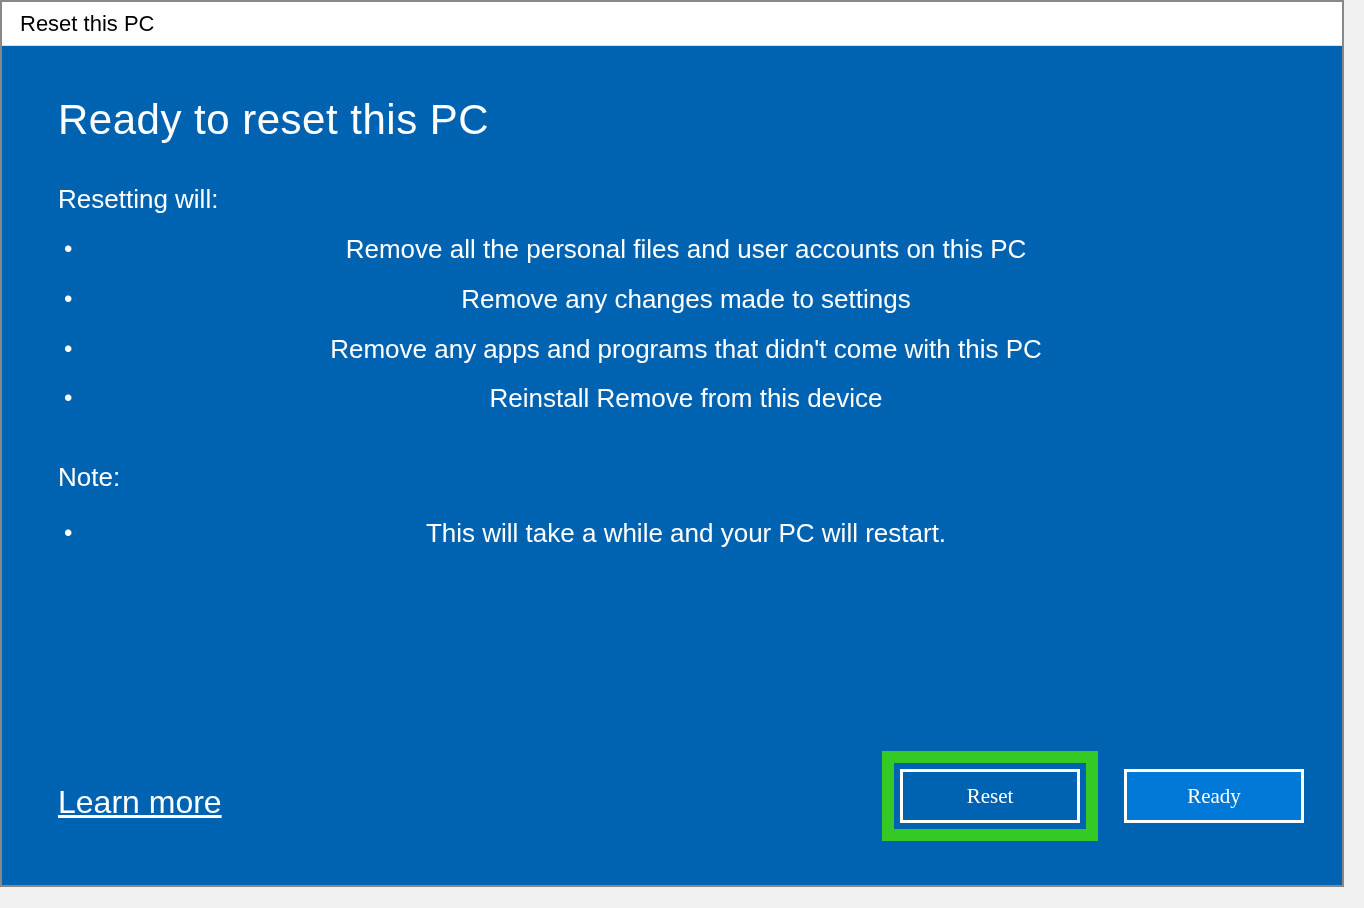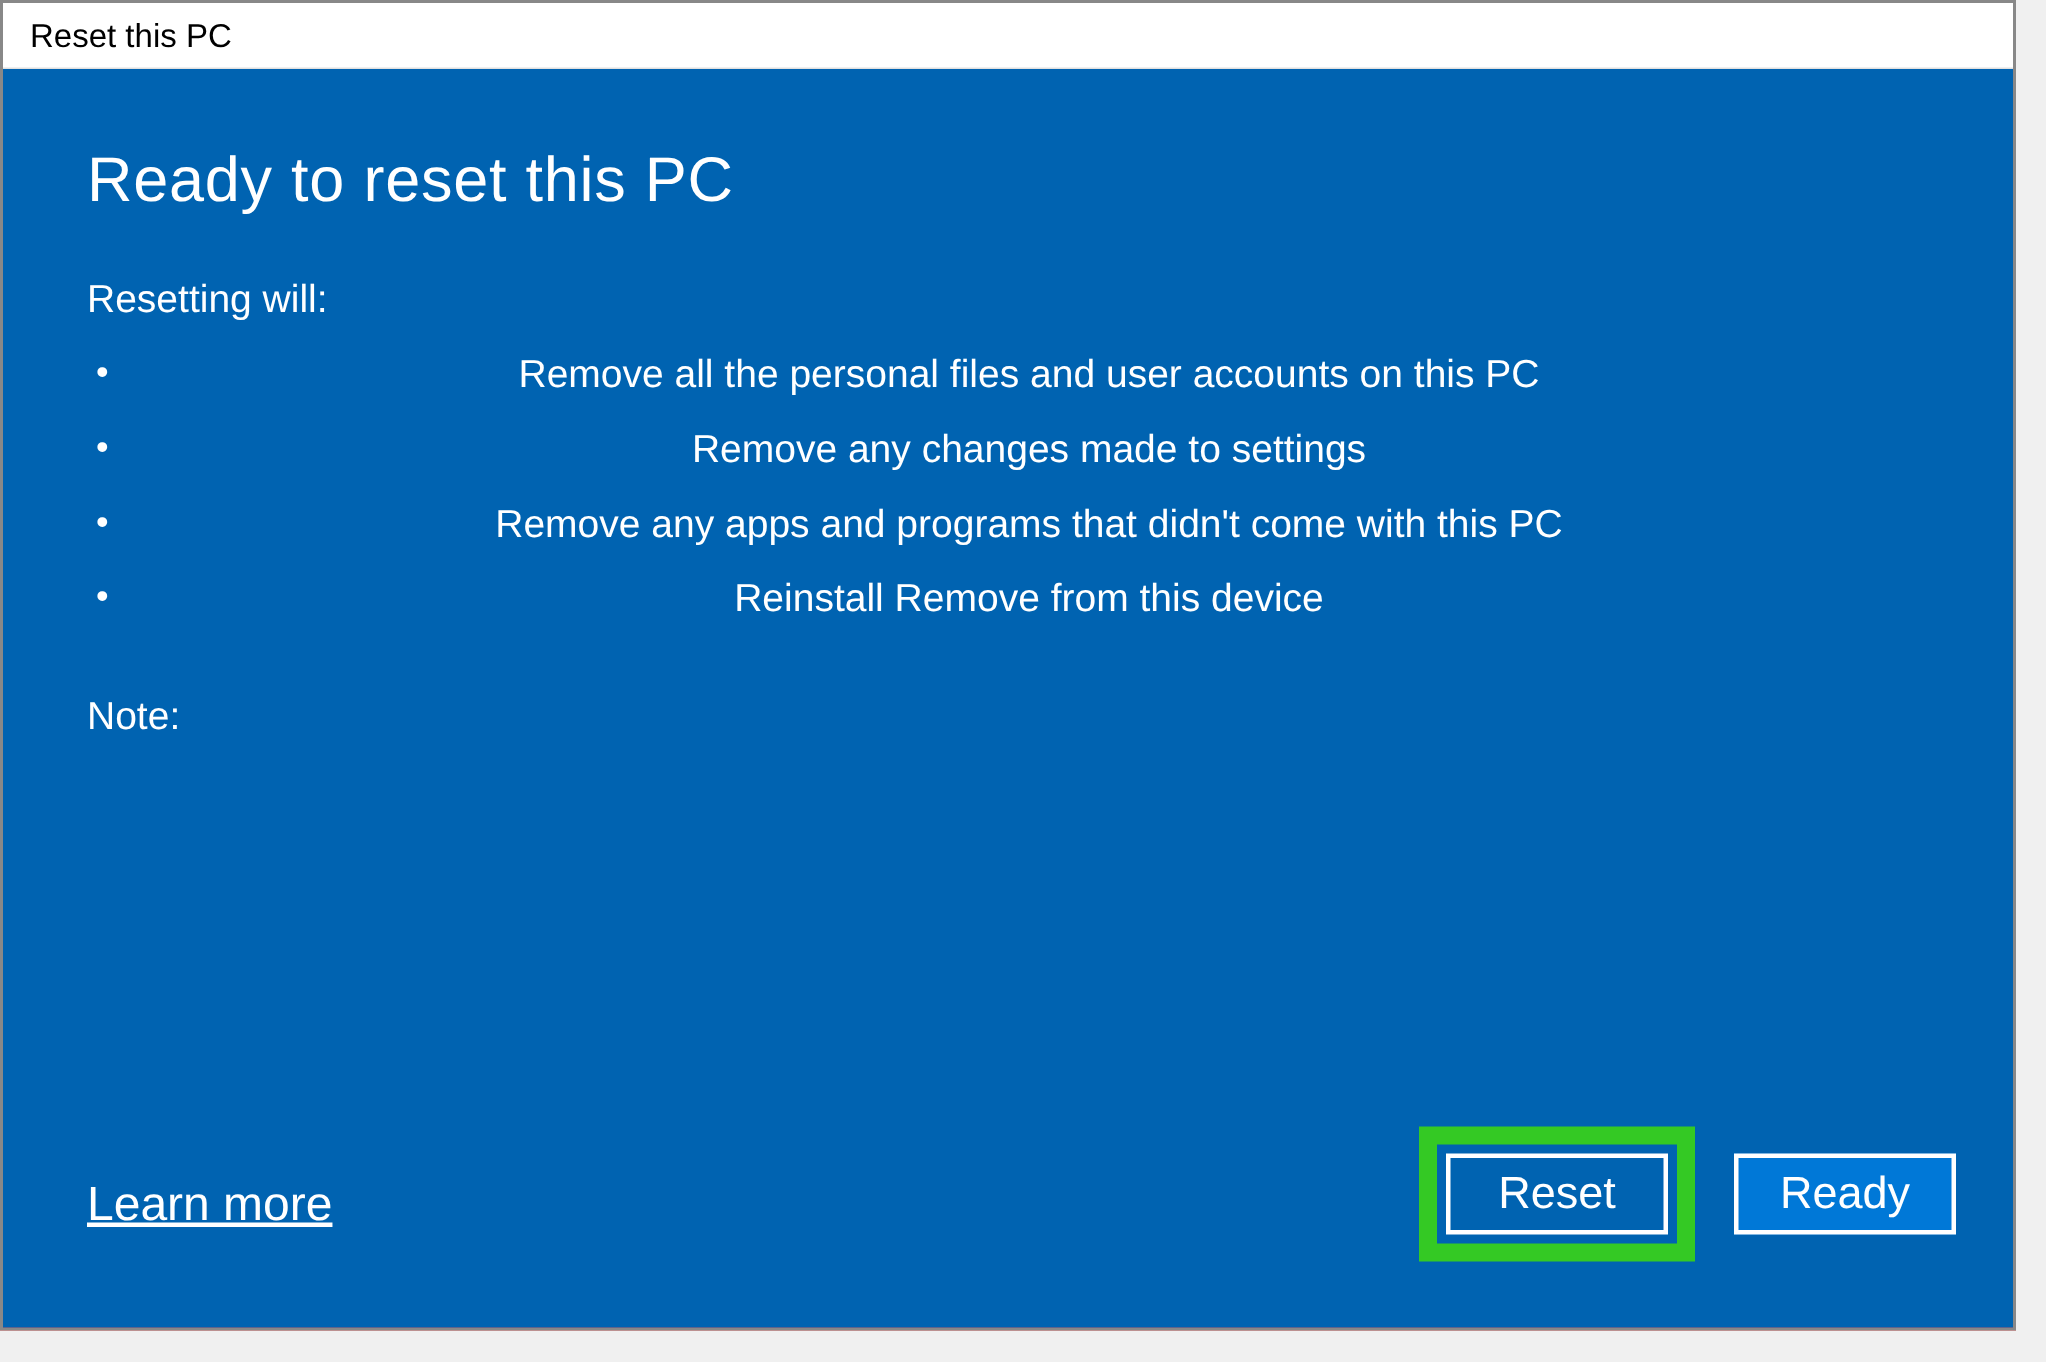--- a/index.html
+++ b/index.html
@@ -14,21 +14,21 @@
       height: 908px;
       position: relative;
     }
     .dialog {
       position: absolute;
       top: 0;
       left: 0;
       width: 1344px;
       height: 887px;
       border: 2px solid #888;
-      background: #ef4444;
+      background: #22c55e;
     }
     .titlebar {
       height: 44px;
       background: #fff;
       display: flex;
       align-items: center;
       padding-left: 18px;
       border-bottom: 1px solid #e0e0e0;
     }
     .titlebar-text {
@@ -88,27 +88,27 @@
     }
     .button-row {
       position: absolute;
       right: 38px;
       bottom: 44px;
       display: flex;
       gap: 26px;
       align-items: center;
     }
     .btn {
-      width: 148px;
+      width: 180px;
       height: 54px;
       border: 3px solid #fff;
       background: #0063b1;
       color: #fff;
-      font-size: 30px;
-      font-family: Liberation Sans, sans-serif;
+      font-size: 21px;
+      font-family: Liberation Serif, serif;
       cursor: pointer;
       display: flex;
       align-items: center;
       justify-content: center;
     }
     .highlight-box {
       border: 12px solid #34c924;
       padding: 6px;
       display: inline-flex;
     }
@@ -128,20 +128,23 @@
 
     <div class="subheading">Resetting will:</div>
     <ul class="bullet-list">
       <li>Remove all the personal files and user accounts on this PC</li>
       <li>Remove any changes made to settings</li>
       <li>Remove any apps and programs that didn't come with this PC</li>
       <li>Reinstall Remove from this device</li>
     </ul>
 
     <div class="note-label">Note:</div>
+    <ul class="bullet-list">
+      <li>This will take a while and your PC will restart.</li>
+    </ul>
 
     <a class="learn-more">Learn more</a>
 
     <div class="button-row">
       <div class="highlight-box">
         <button class="btn">Reset</button>
       </div>
       <button class="btn btn-cancel">Ready</button>
     </div>
   </div>

